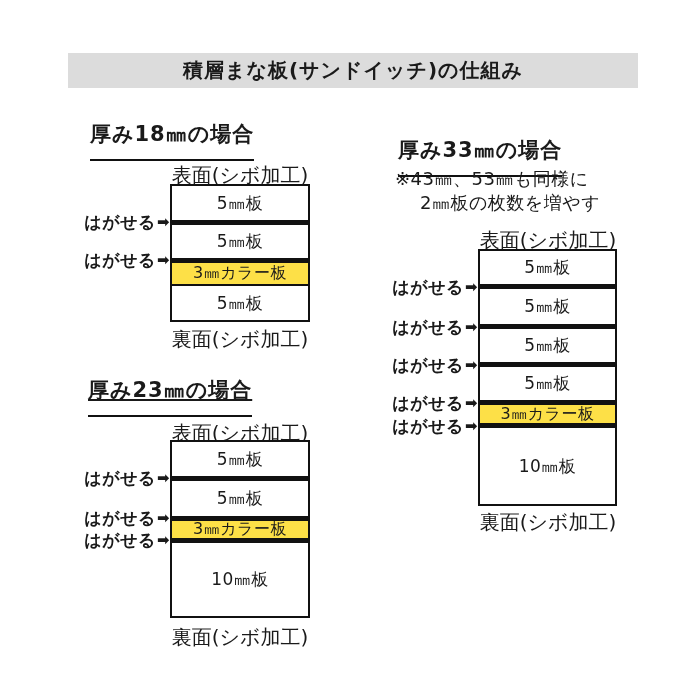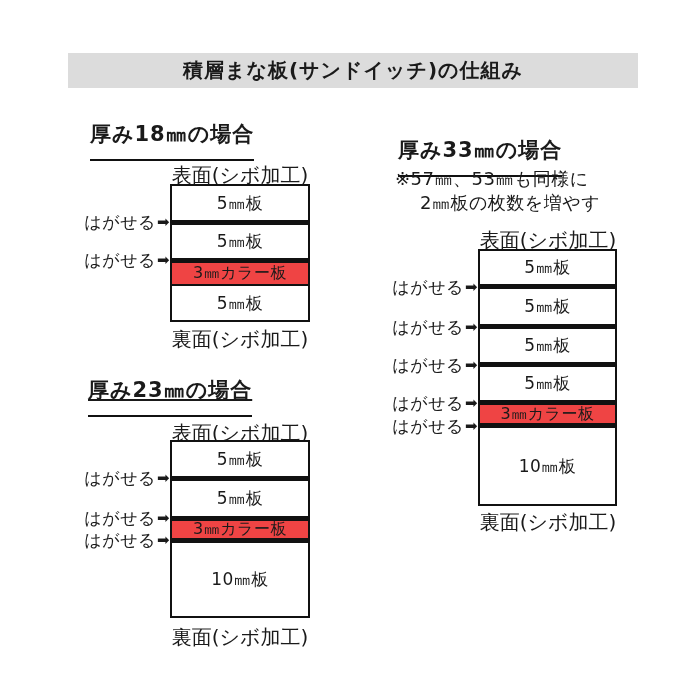--- a/index.html
+++ b/index.html
@@ -46,30 +46,30 @@
     border:2px solid #111;
     background:#ffffff;
     display:flex; flex-direction:column;
     box-sizing:border-box;
   }
   .layer {
     display:flex; align-items:center; justify-content:center;
     font-size:17px; letter-spacing:0.5px;
     flex:none;
   }
-  .layer.gray { background:#ef4444; font-size:16px; }
+  .layer.gray { background:#fde047; font-size:16px; }
   .sep { flex:none; background:#111; width:100%; }
   .sep.thick { height:5px; }
   .sep.thin  { height:2px; }
 
   .peel {
     position:absolute;
     transform:translateY(-50%);
     display:flex; align-items:center;
-    font-size:17px; font-weight:400; letter-spacing:0.5px;
+    font-size:17px; font-weight:700; letter-spacing:0.5px;
     white-space:nowrap;
     justify-content:center;
   }
   .peel .arrow { font-size:15px; margin-left:1px; line-height:1; }
 </style>
 </head>
 <body>
 
 <div class="page">
 
@@ -129,21 +129,21 @@
       <span>はがせる</span>
         <span class="arrow">➡</span>
     </div>
 
     <div class="slabel" style="left:130px; top:624px; width:220px;">裏面(シボ加工)</div>
   </div>
 
   <div>
     <div class="heading" style="left:398px; top:136px;">厚み33㎜の場合</div>
 
-    <div class="note" style="left:395px; top:167px;">※57㎜、53㎜も同様に</div>
+    <div class="note" style="left:395px; top:167px;">※43㎜、53㎜も同様に</div>
     <div class="note" style="left:420px; top:191px;">2㎜板の枚数を増やす</div>
 
     <div class="slabel" style="left:438px; top:227px; width:220px;">表面(シボ加工)</div>
 
     <div class="stack" style="left:478px; top:249px; width:139px; height:257px;">
       <div class="layer" style="height:33px;">5㎜板</div>
       <div class="sep thick"></div>
       <div class="layer" style="height:35px;">5㎜板</div>
       <div class="sep thick"></div>
       <div class="layer" style="height:33px;">5㎜板</div>

